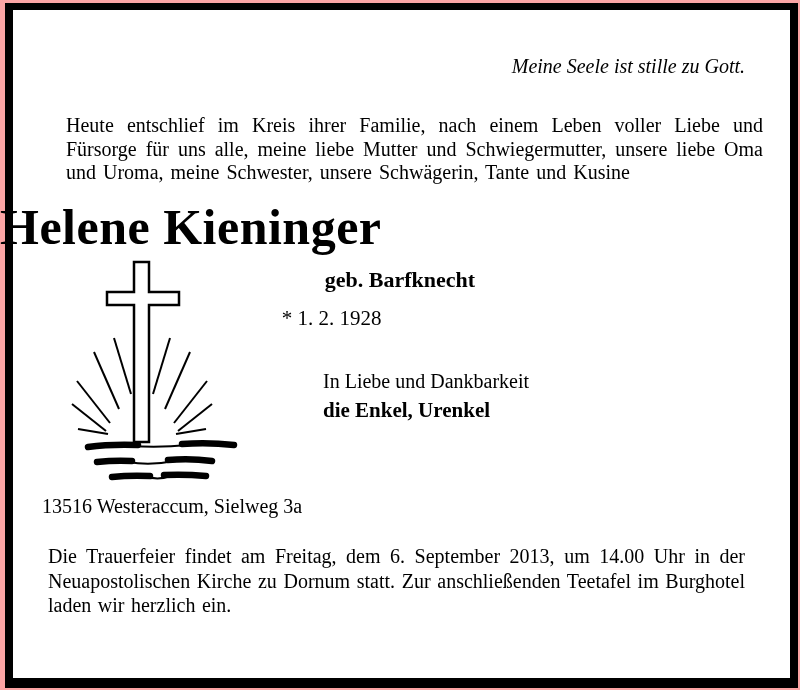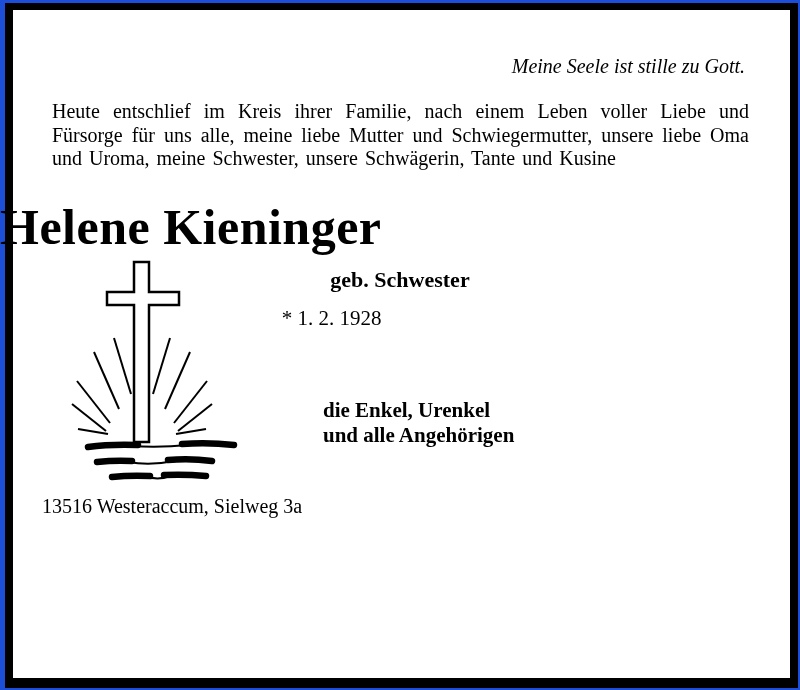--- a/index.html
+++ b/index.html
@@ -4,21 +4,21 @@
 <style>
   html, body {
     margin: 0;
     padding: 0;
     background: #ffffff;
   }
   .page {
     position: relative;
     width: 800px;
     height: 690px;
-    background: #1d4ed8;
+    background: #fca5a5;
     font-family: "Liberation Serif", "DejaVu Serif", serif;
     color: #000000;
     overflow: hidden;
   }
   .notice-frame {
     position: absolute;
     left: 5px;
     top: 3px;
     right: 2px;
     bottom: 2px;
@@ -36,21 +36,21 @@
     font-style: italic;
     font-size: 20px;
     line-height: 24px;
     white-space: nowrap;
   }
   .intro {
     position: absolute;
     top: 96px;
     left: 48px;
     width: 697px;
-    margin: 4px;
+    margin: 18px;
     font-size: 20px;
     line-height: 23.5px;
     text-align: justify;
     word-spacing: 2px;
   }
   .deceased-name {
     position: absolute;
     top: 199px;
     left: 0;
     width: 800px;
@@ -130,21 +130,21 @@
 <div class="page">
 
   <div class="notice-frame"></div>
 
   <div class="verse">Meine Seele ist stille zu Gott.</div>
 
   <p class="intro">Heute entschlief im Kreis ihrer Familie, nach einem Leben voller Liebe und Fürsorge für uns alle, meine liebe Mutter und Schwiegermutter, unsere liebe Oma und Uroma, meine Schwester, unsere Schwägerin, Tante und Kusine</p>
 
   <h1 class="deceased-name">Helene Kieninger</h1>
 
-  <div class="maiden-name">geb. Schwester</div>
+  <div class="maiden-name">geb. Barfknecht</div>
 
   <div class="dates">
     <span>* 1. 2. 1928</span>
   </div>
 
   <svg class="emblem" width="170" height="235" viewBox="0 0 170 235" aria-hidden="true">
 
     <g stroke="#000000" stroke-width="2" fill="none">
       <line x1="44" y1="86" x2="61" y2="142"></line>
       <line x1="24" y1="100" x2="49" y2="157"></line>
@@ -168,24 +168,25 @@
       <path d="M27,210 Q45,208 62,209" stroke-width="6.5" stroke-linecap="round"></path>
       <path d="M58,210 Q80,214 104,209" stroke-width="2"></path>
       <path d="M98,208 Q120,206 142,209" stroke-width="6.5" stroke-linecap="round"></path>
 
       <path d="M42,225 Q60,223 80,224" stroke-width="6.5" stroke-linecap="round"></path>
       <path d="M76,224 Q87,229 100,224" stroke-width="2"></path>
       <path d="M94,223 Q115,222 136,224" stroke-width="6.5" stroke-linecap="round"></path>
     </g>
   </svg>
 
+  <div class="closing-line">In Liebe und Dankbarkeit</div>
 
   <div class="mourners">
     <div>die Enkel, Urenkel</div>
-    <div>und alle Angehörigen</div>
   </div>
 
   <div class="address-line">13516 Westeraccum, Sielweg 3a</div>
 
   <div class="info-block">
+    <p>Die Trauerfeier findet am Freitag, dem 6. September 2013, um 14.00 Uhr in der Neuapostolischen Kirche zu Dornum statt. Zur anschließenden Teetafel im Burghotel laden wir herzlich ein.</p>
   </div>
 
 </div>
 
 </body></html>

